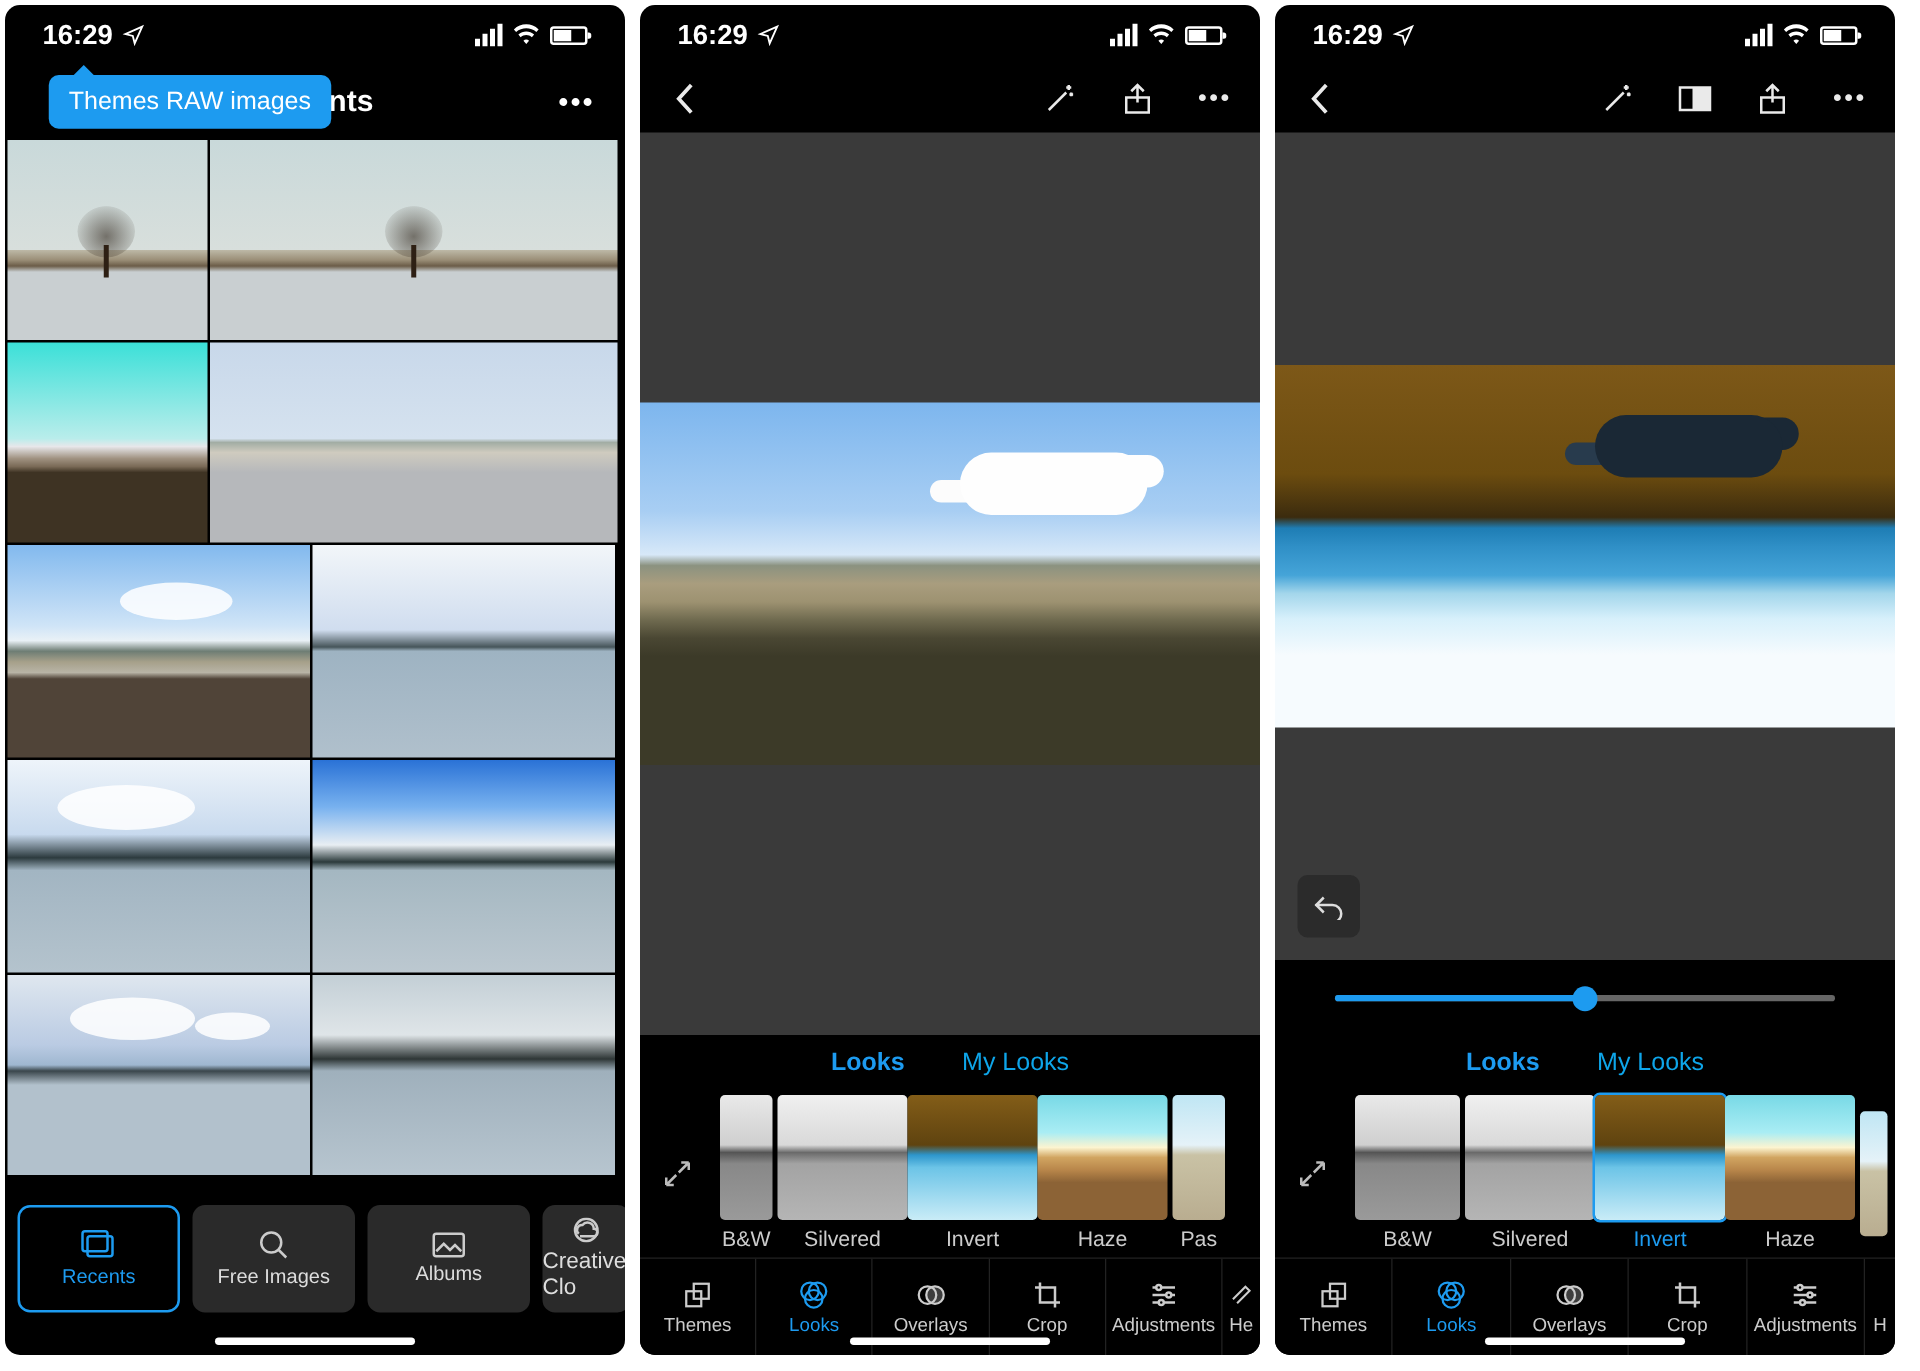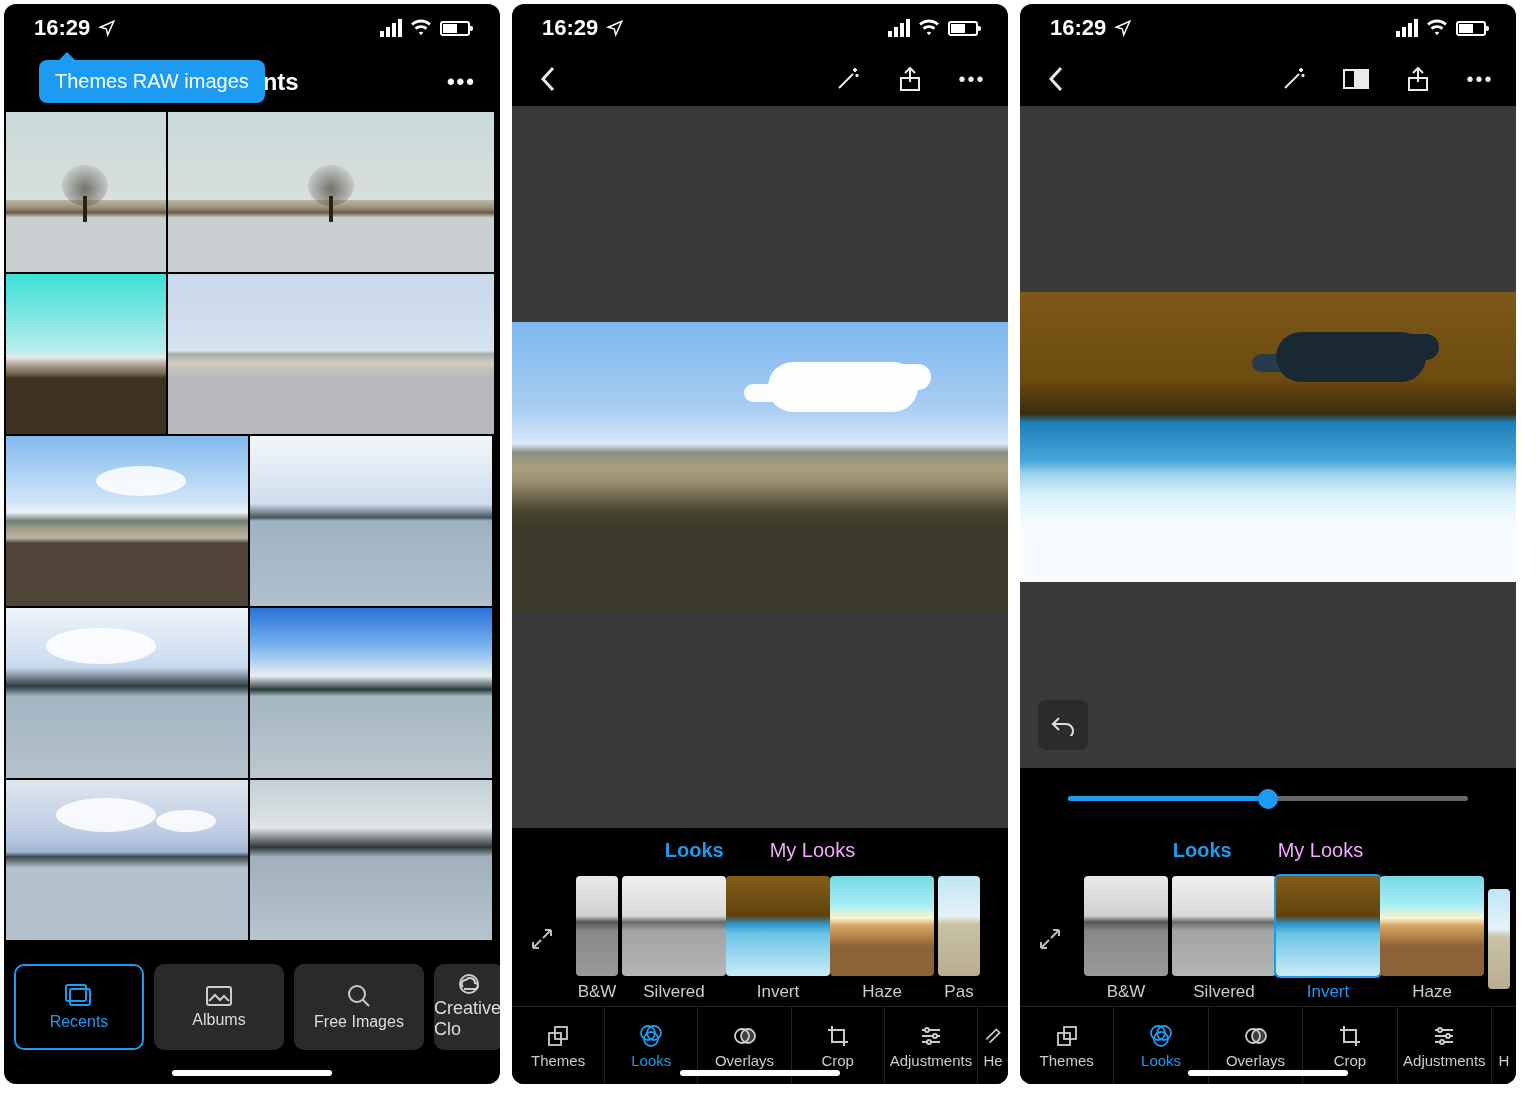--- a/index.html
+++ b/index.html
@@ -69,21 +69,21 @@
 
   .undo{position:absolute;left:18px;bottom:18px;width:50px;height:50px;border-radius:8px;background:#2b2b2b;display:flex;align-items:center;justify-content:center;font-size:24px;}
 
   .slider-row{height:60px;display:flex;align-items:center;justify-content:center;background:#000;}
   .slider{width:400px;height:5px;background:#666;position:relative;border-radius:3px;}
   .slider .fill{position:absolute;left:0;top:0;bottom:0;background:#1d9bf0;border-radius:3px;}
   .slider .knob{position:absolute;top:-7px;width:20px;height:20px;border-radius:50%;background:#1d9bf0;margin-left:-10px;}
 
   .looks-tabs{display:flex;justify-content:center;gap:46px;height:44px;align-items:center;background:#000;font-size:20px;}
   .looks-tabs .act{color:#1d9bf0;font-weight:600;}
-  .looks-tabs .ina{color:#f0abfc;}
+  .looks-tabs .ina{color:#0ea5e9;}
 
   .look-strip{height:134px;background:#000;display:flex;align-items:center;gap:8px;padding:0 4px;overflow:hidden;}
   .expand{width:52px;height:52px;display:flex;align-items:center;justify-content:center;font-size:22px;color:#bbb;}
   .look{width:96px;display:flex;flex-direction:column;align-items:center;gap:6px;}
   .look .pv{width:104px;height:100px;border-radius:4px;}
   .look.sel .pv{outline:2px solid #1d9bf0;}
   .look .lbl{font-size:17px;color:#ccc;}
   .look.sel .lbl{color:#1d9bf0;}
   .look.cut{width:42px;} .look.cut .pv{width:42px;}
   .pv-bw{background:linear-gradient(#e9e9e9,#cfcfcf 40%,#555 46%,#888 55%,#9a9a9a 100%);}
@@ -180,35 +180,35 @@
       <span class="ic">
             <svg width="30" height="26" viewBox="0 0 30 26" fill="none" stroke="#1d9bf0" stroke-width="2">
               <rect x="6" y="6" width="20" height="16" rx="2"></rect>
               <rect x="2" y="2" width="20" height="16" rx="2"></rect>
             </svg>
           </span>
       <span>Recents</span>
     </div>
     <div class="nbtn">
       <span class="ic">
+            <svg width="26" height="26" viewBox="0 0 26 26" fill="none" stroke="#ccc" stroke-width="2">
+              <circle cx="11" cy="11" r="8"></circle>
+              <path d="M17 17l6 6"></path>
+            </svg>
+          </span>
+      <span>Free Images</span>
+    </div>
+    <div class="nbtn">
+      <span class="ic">
             <svg width="28" height="22" viewBox="0 0 28 22" fill="none" stroke="#ccc" stroke-width="2">
               <rect x="2" y="2" width="24" height="18" rx="2"></rect>
               <path d="M4 16l6-6 5 5 4-4 5 5"></path>
             </svg>
           </span>
       <span>Albums</span>
-    </div>
-    <div class="nbtn">
-      <span class="ic">
-            <svg width="26" height="26" viewBox="0 0 26 26" fill="none" stroke="#ccc" stroke-width="2">
-              <circle cx="11" cy="11" r="8"></circle>
-              <path d="M17 17l6 6"></path>
-            </svg>
-          </span>
-      <span>Free Images</span>
     </div>
     <div class="nbtn last">
       <span class="ic">
             <svg width="28" height="20" viewBox="0 0 28 20" fill="none" stroke="#ccc" stroke-width="2">
               <circle cx="14" cy="10" r="9"></circle>
               <path d="M8 13a4 4 0 0 1 3-7 5 5 0 0 1 9 3 3 3 0 0 1 0 6H9"></path>
             </svg>
           </span>
       <span style="font-size:18px;">Creative Clo</span>
     </div>

